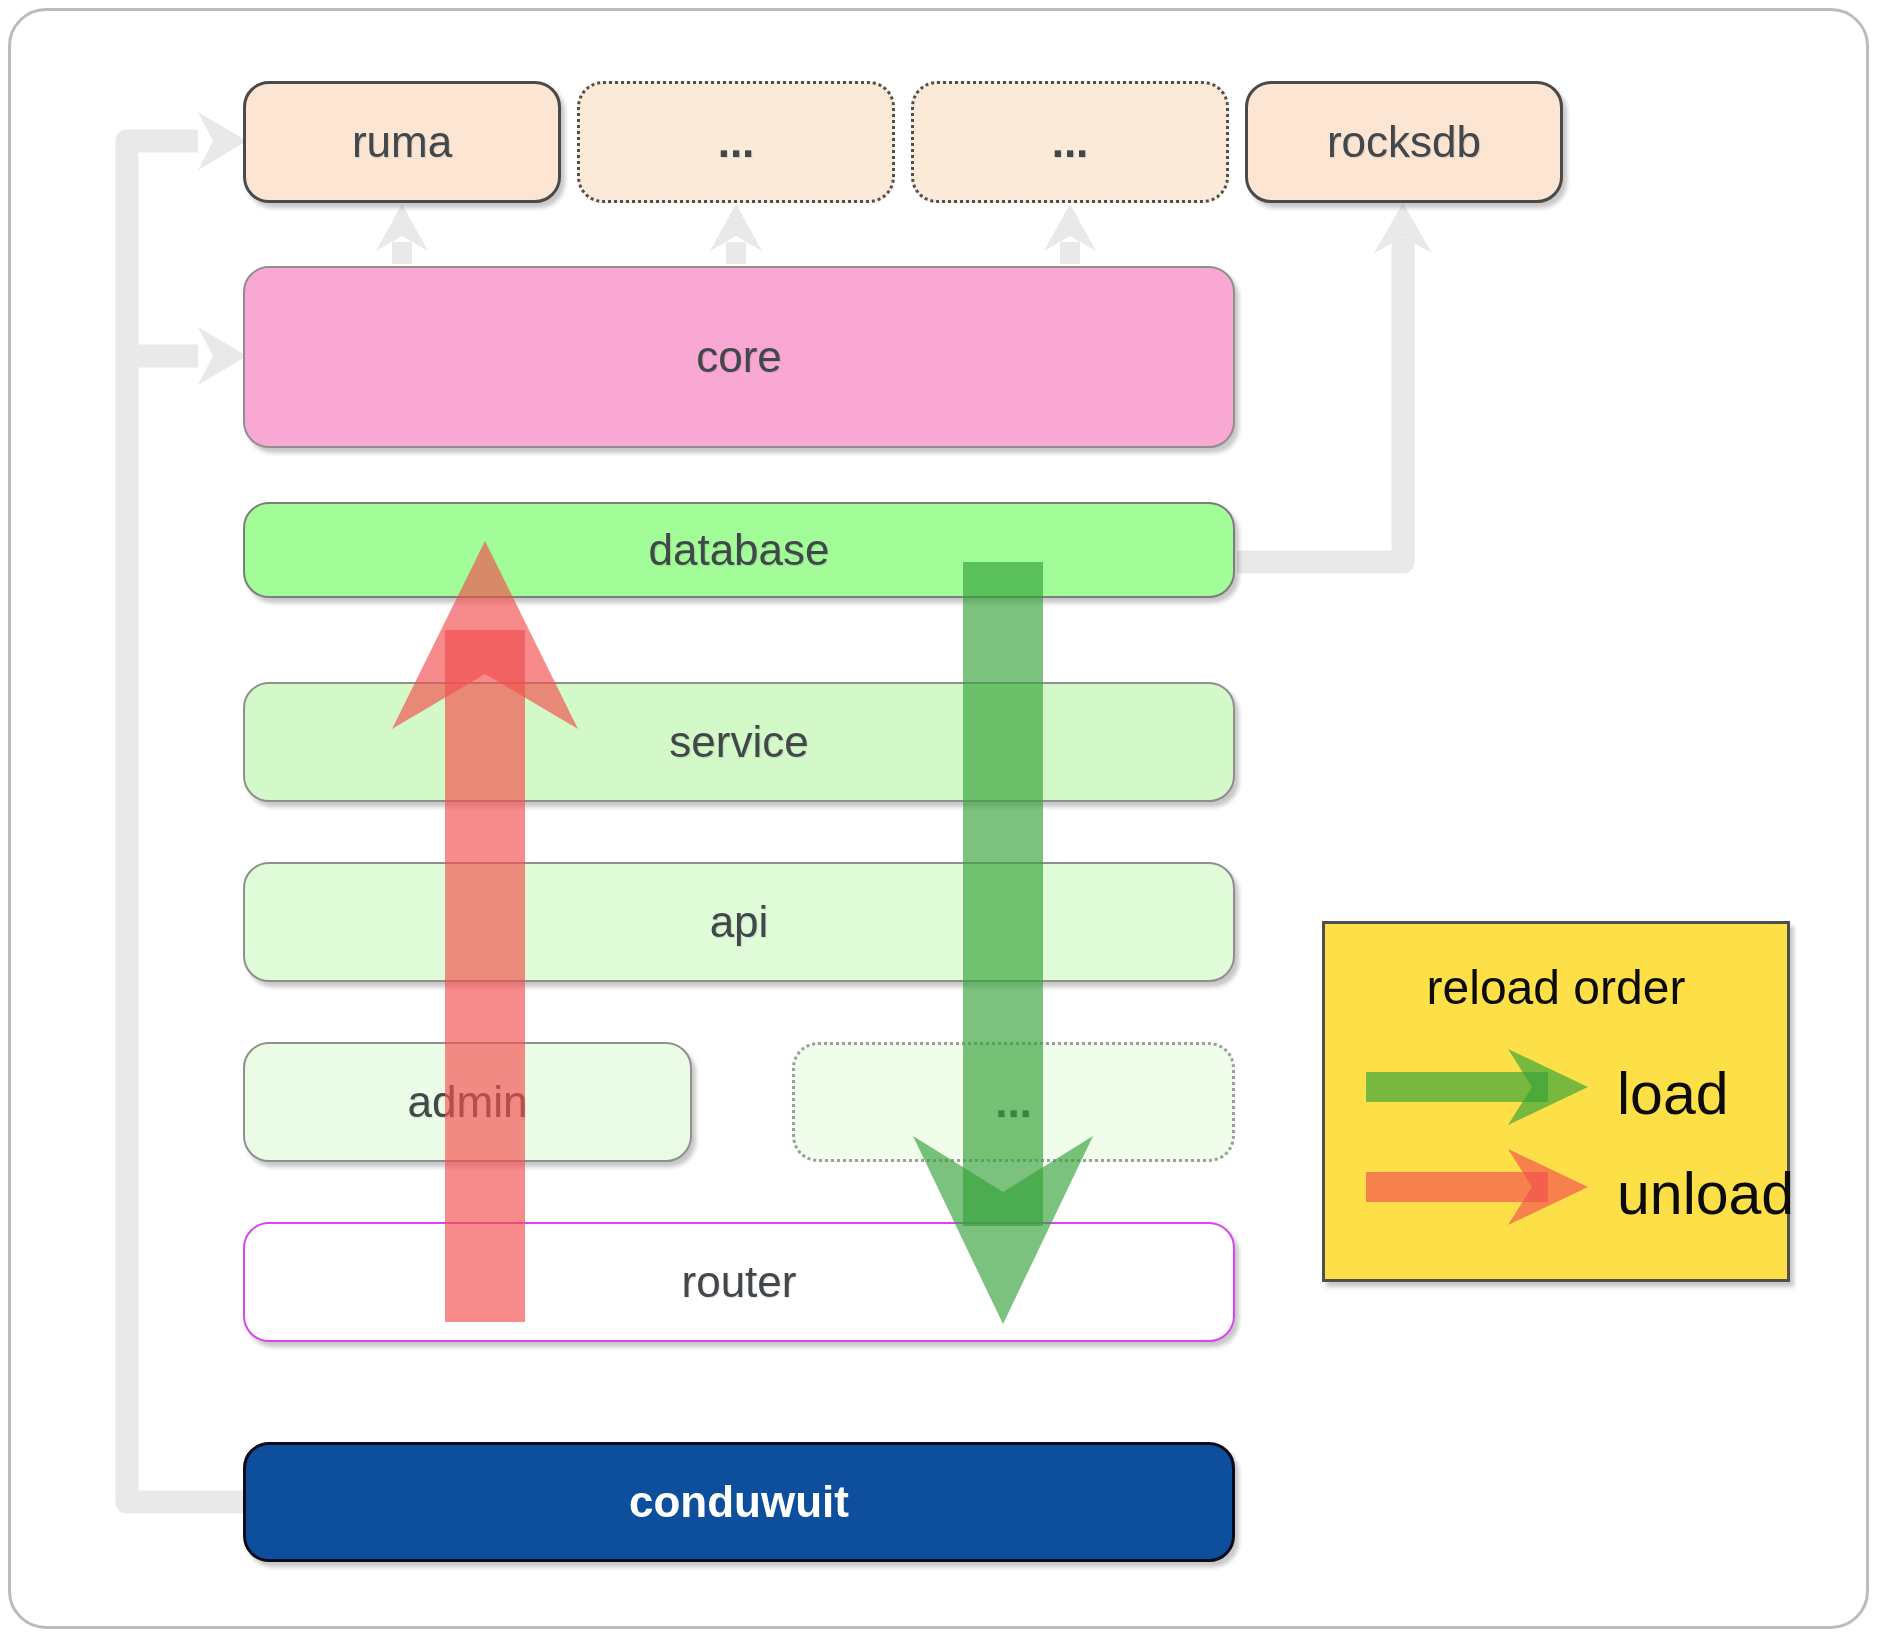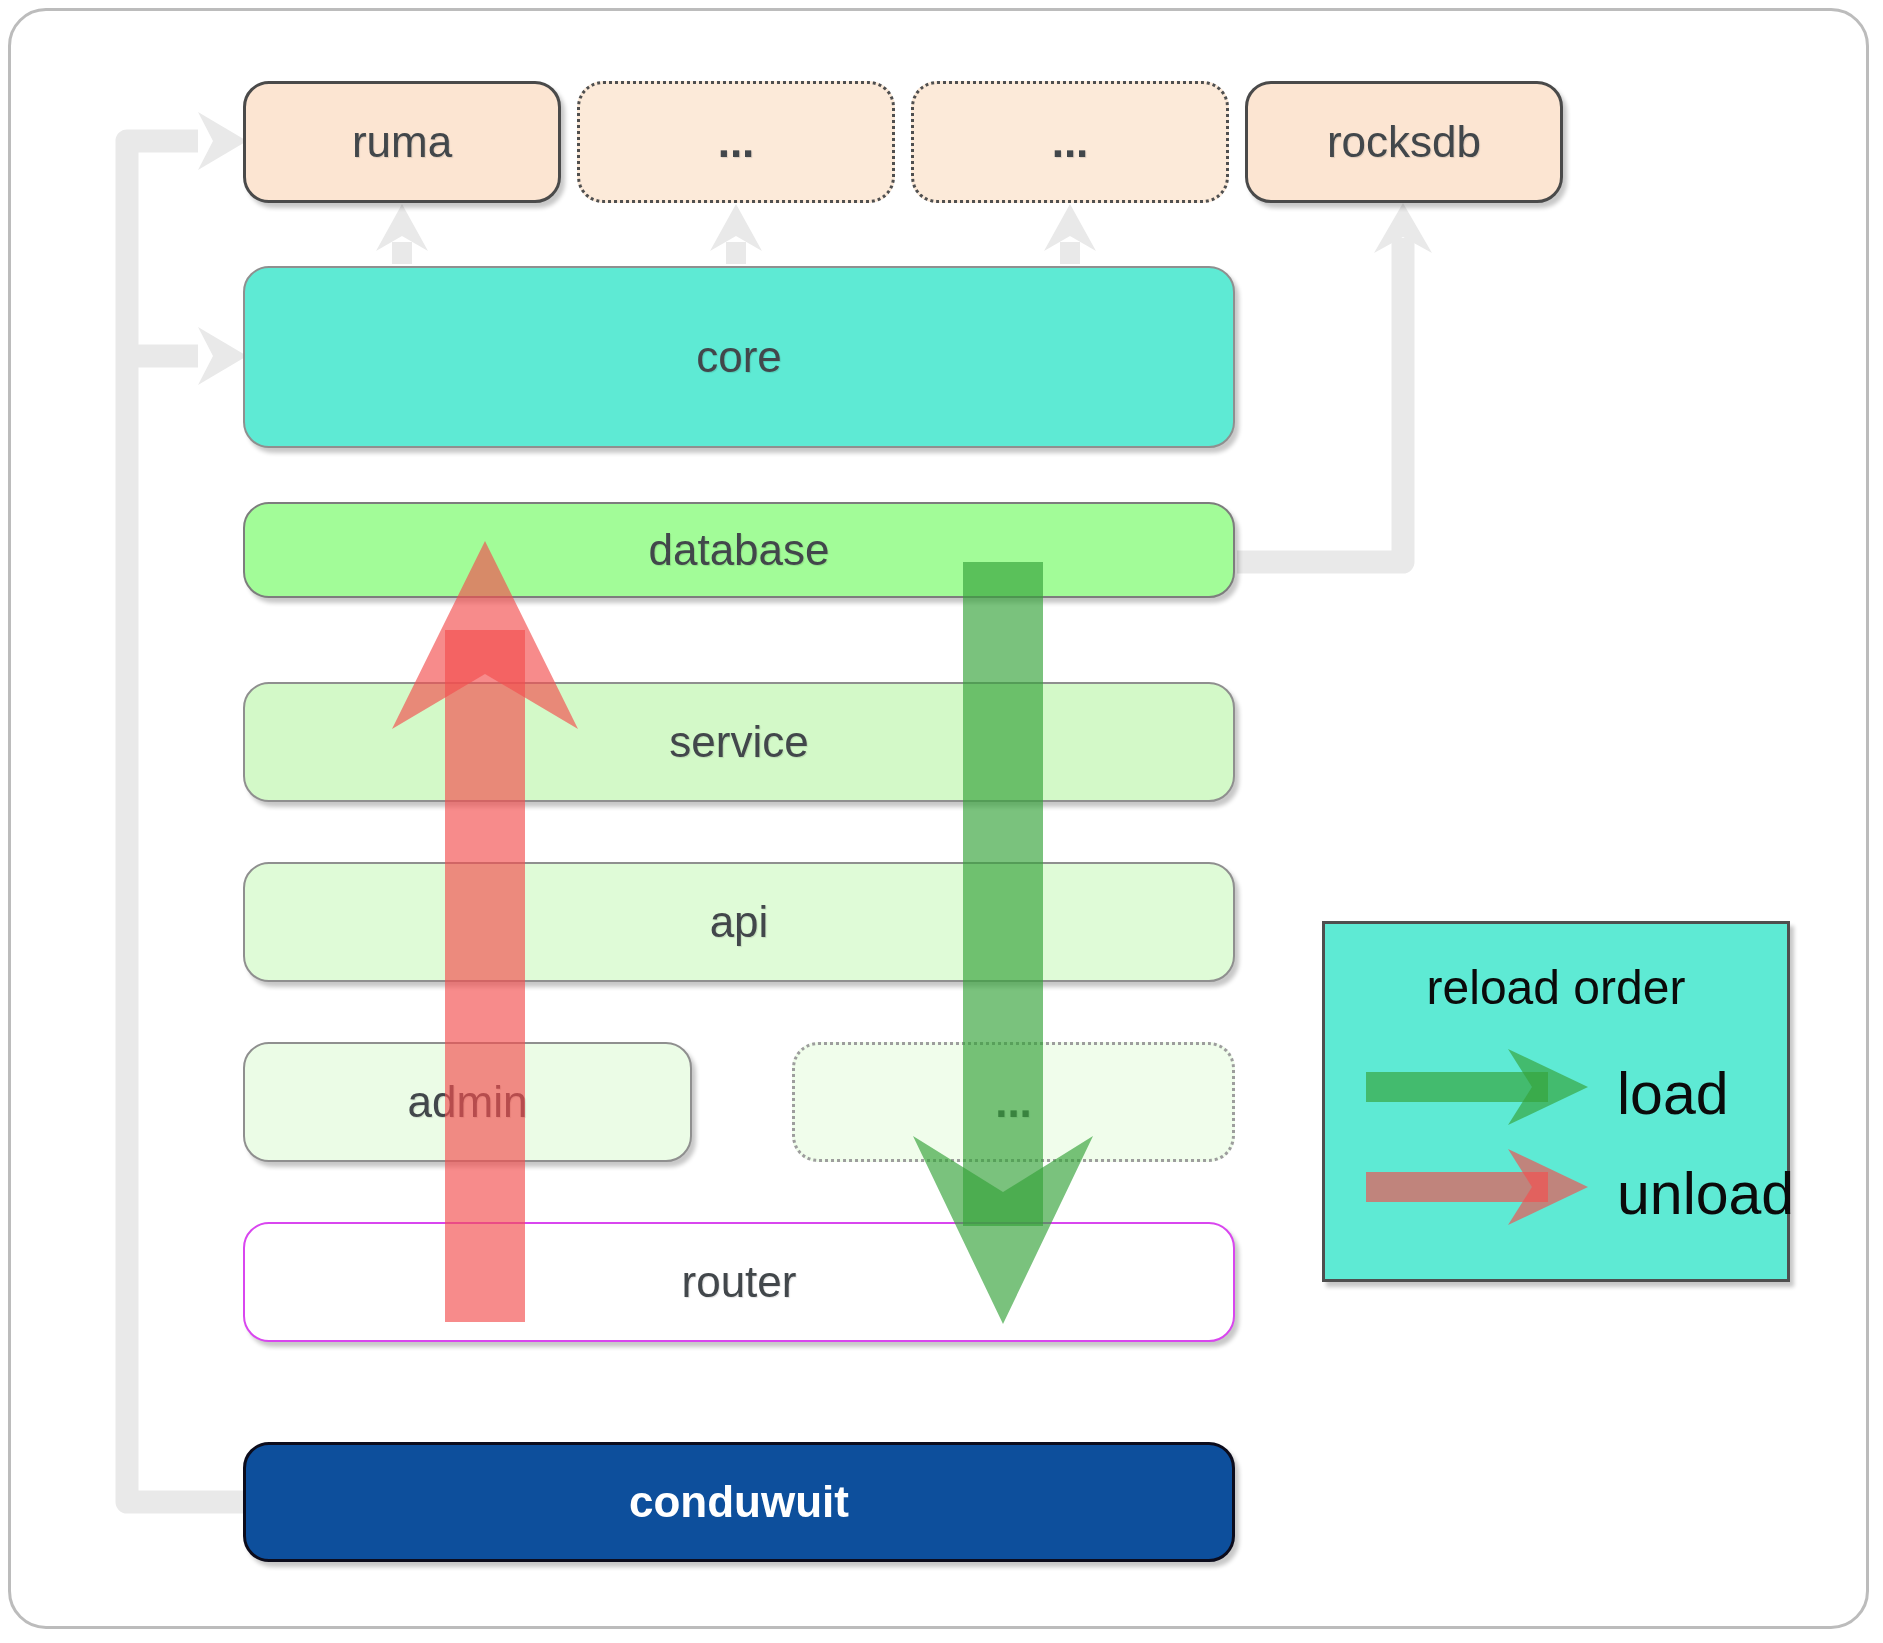--- a/index.html
+++ b/index.html
@@ -47,21 +47,21 @@
   .peach-solid  { background: #fce5d2; border: 3px solid #4a4a4a; }
   .peach-dotted { background: #fcead9; border: 3px dotted #4f4f4f; }
   .dots { font-weight: 700; }
 
   .b-ruma     { left: 243px;  top: 81px;  width: 318px; height: 122px; }
   .b-d1       { left: 577px;  top: 81px;  width: 318px; height: 122px; }
   .b-d2       { left: 911px;  top: 81px;  width: 318px; height: 122px; }
   .b-rocksdb  { left: 1245px; top: 81px;  width: 318px; height: 122px; }
 
   .b-core     { left: 243px; top: 266px;  width: 992px; height: 182px;
-                background: #5eead4; border: 2px solid #8f8f8f; }
+                background: #f9a8d4; border: 2px solid #8f8f8f; }
   .b-db       { left: 243px; top: 502px;  width: 992px; height: 96px;
                 background: #a2fc98; border: 2px solid #7d7d7d; }
   .b-service  { left: 243px; top: 682px;  width: 992px; height: 120px;
                 background: #d3f9c8; border: 2px solid #8f8f8f; }
   .b-api      { left: 243px; top: 862px;  width: 992px; height: 120px;
                 background: #dffbd7; border: 2px solid #8f8f8f; }
   .b-admin    { left: 243px; top: 1042px; width: 449px; height: 120px;
                 background: #ebfce6; border: 2px solid #8f8f8f; }
   .b-d3       { left: 792px; top: 1042px; width: 443px; height: 120px;
                 background: #f0fdeb; border: 3px dotted #9d9d9d; }
@@ -69,21 +69,21 @@
                 background: #ffffff; border: 2px solid #d946ef; }
   .b-conduwuit{ left: 243px; top: 1442px; width: 992px; height: 120px;
                 background: #0d4f9c; border: 3px solid #0c0c1c;
                 color: #ffffff; font-weight: 700; }
 
   
   .legend {
     position: absolute;
     left: 1322px; top: 921px;
     width: 468px; height: 361px;
-    background: #5eead4;
+    background: #fde047;
     border: 3px solid #4f4f4f;
     box-sizing: border-box;
   }
   .legend-title {
     position: absolute;
     left: 0; top: 36px;
     width: 100%;
     text-align: center;
     font-size: 48px;
     color: #0b0b0b;

